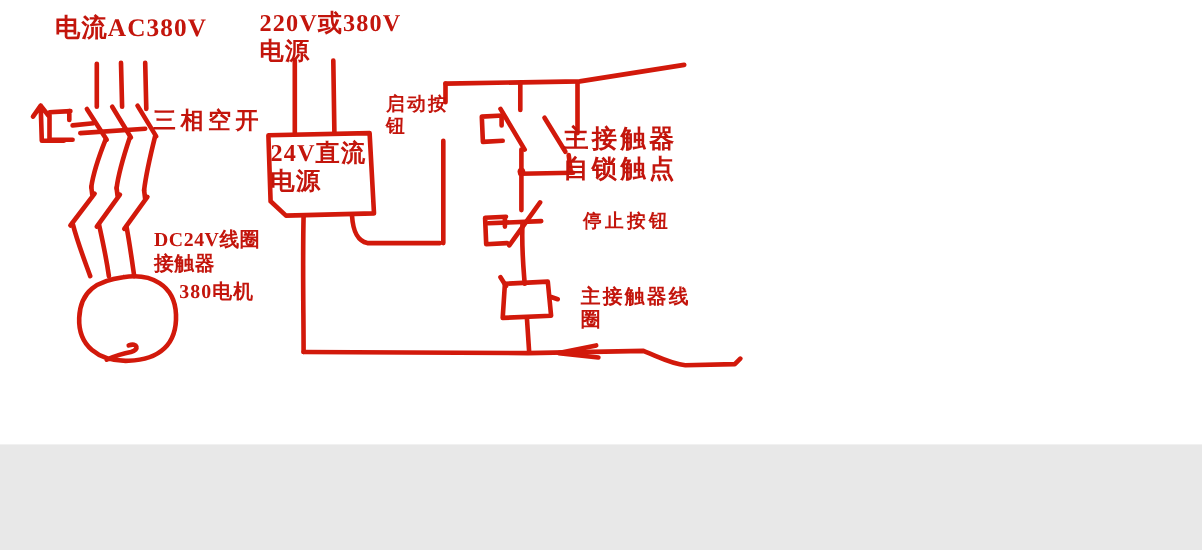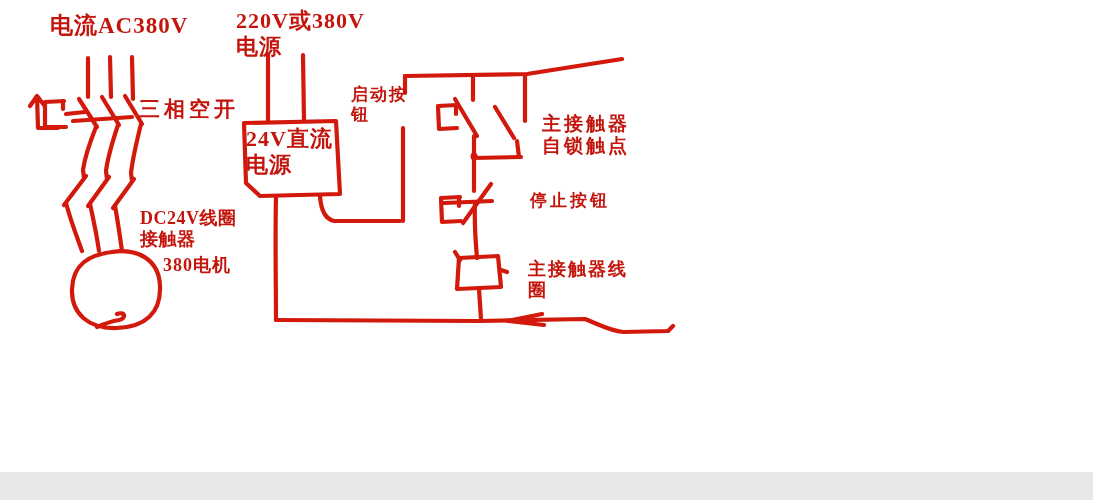--- a/index.html
+++ b/index.html
@@ -4,21 +4,21 @@
 <style>
   :root{
     --ink:#d2190b;
     --text-color:#c3150c;
     --bg:#ffffff;
   }
   *{margin:0;padding:0;box-sizing:border-box;}
   body{background:#e8e8e8;font-family:"Liberation Serif","DejaVu Serif",serif;}
   .canvas{
     position:relative;
-    width:1093px;height:472px;
+    width:1093px;height:404px;
     background:var(--bg);
     overflow:hidden;
   }
   .sketch{position:absolute;left:0;top:0;}
   .sketch path{
     fill:none;
     stroke:var(--ink);
     stroke-width:4.2;
     stroke-linecap:round;
     stroke-linejoin:round;
@@ -111,21 +111,21 @@
 电源</div>
 
   <div class="label" style="left:139px;top:97px;font-size:21px;letter-spacing:4px;">三相空开</div>
 
   <div class="label" style="left:351px;top:85px;font-size:17px;letter-spacing:2px;">启动按
 钮</div>
 
   <div class="label" style="left:246px;top:126px;font-size:22px;letter-spacing:1px;">24V直流
 电源</div>
 
-  <div class="label" style="left:542px;top:113px;font-size:19px;letter-spacing:3px;">主接触器
+  <div class="label" style="left:512px;top:113px;font-size:23px;letter-spacing:3px;">主接触器
 自锁触点</div>
 
   <div class="label" style="left:140px;top:168px;font-size:18px;letter-spacing:0.5px;margin-top:40px;">DC24V线圈
 接触器</div>
 
   <div class="label" style="left:506px;top:191px;font-size:17px;letter-spacing:3px;margin-left:24px;">停止按钮</div>
 
   <div class="label" style="left:163px;top:255px;font-size:18px;letter-spacing:1px;">380电机</div>
 
   <div class="label" style="left:528px;top:259px;font-size:18px;letter-spacing:2px;">主接触器线

